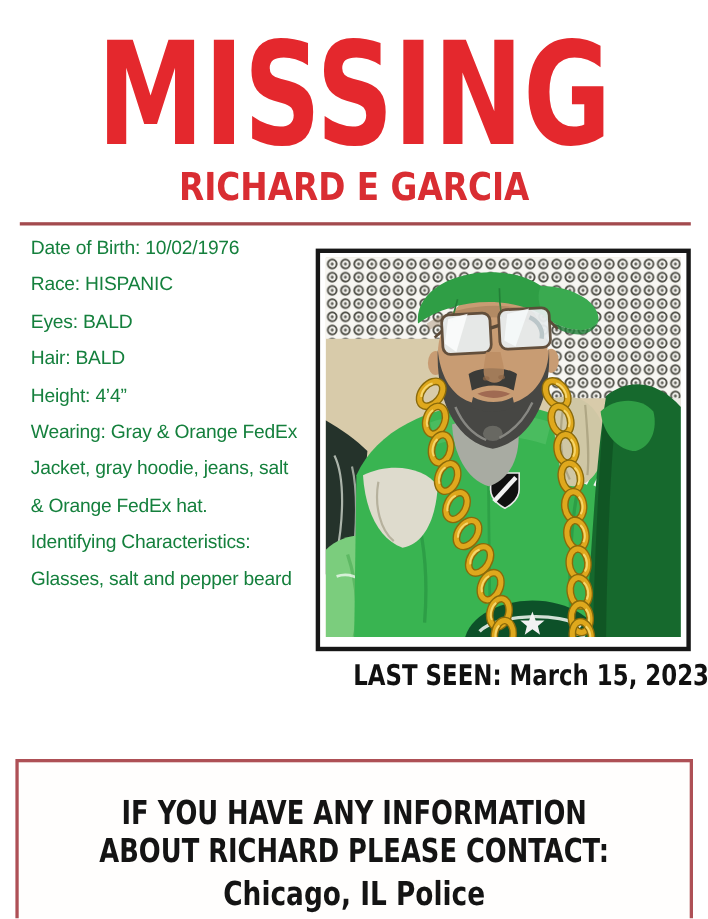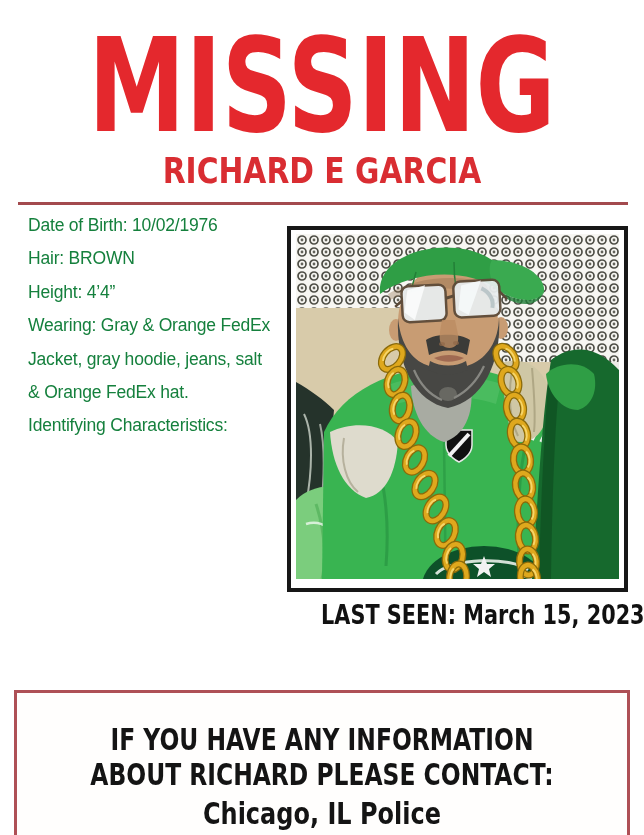--- a/index.html
+++ b/index.html
@@ -63,26 +63,29 @@
 <body>
 
 <div class="poster">
 
   <div class="title">MISSING</div>
   <div class="name">RICHARD E GARCIA</div>
   <div class="rule"></div>
 
   <div class="details">
     <div><span>Date of Birth: 10/02/1976</span></div>
-    <div><span>Hair: BROWN</span></div>
+    <div><span>Race: HISPANIC</span></div>
+    <div><span>Eyes: BALD</span></div>
+    <div><span>Hair: BALD</span></div>
     <div><span>Height: 4’4”</span></div>
     <div><span>Wearing: Gray &amp; Orange FedEx</span></div>
     <div><span>Jacket, gray hoodie, jeans, salt</span></div>
     <div><span>&amp; Orange FedEx hat.</span></div>
     <div><span>Identifying Characteristics:</span></div>
+    <div><span>Glasses, salt and pepper beard</span></div>
   </div>
 
   <div class="photo-frame">
     <svg viewBox="0 0 323 345" xmlns="http://www.w3.org/2000/svg">
       <defs>
         <pattern id="rings" width="12" height="12" patternUnits="userSpaceOnUse">
           <circle cx="6" cy="6" r="4" fill="none" stroke="#4e4e46" stroke-width="1.7"></circle>
           <circle cx="6" cy="6" r="1.4" fill="#62625a"></circle>
         </pattern>
         <g id="glk">

